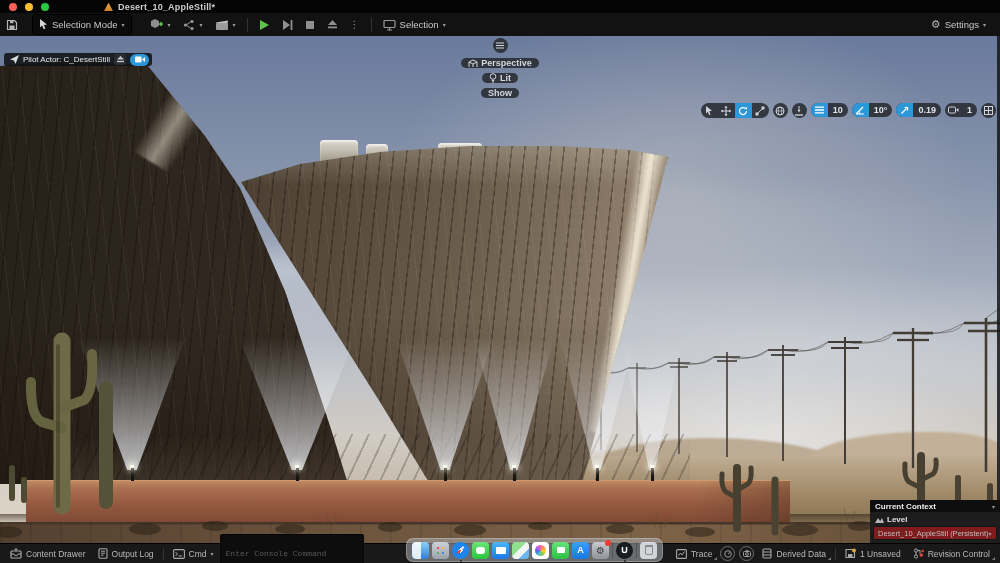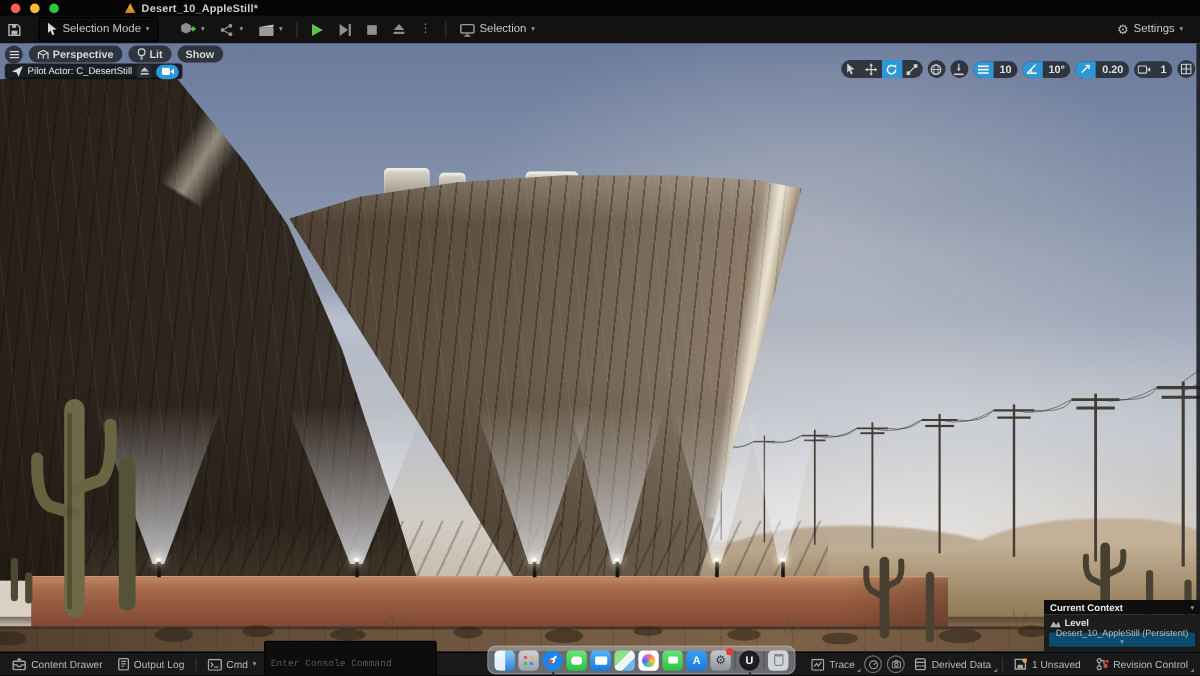--- a/index.html
+++ b/index.html
@@ -70,41 +70,41 @@
   #dirt{left:0;top:478px;width:1000px;height:10px;background:linear-gradient(180deg,rgba(40,28,18,.55),rgba(40,28,18,0));}
   #wall{left:26px;top:444px;width:764px;height:44px;border-top:1px solid #cf9c72;
     background:linear-gradient(90deg,transparent 88%,rgba(70,45,30,.35)),linear-gradient(180deg,#c08a63 0%,#a96f4f 18%,#93583f 55%,#7c4733 100%);}
   #ground{left:0;top:486px;width:1000px;height:21px;background:
     repeating-linear-gradient(90deg,rgba(0,0,0,.08) 0 2px,transparent 2px 30px),
     linear-gradient(180deg,#46352a 0,#46352a 2px,transparent 3px),
     linear-gradient(90deg,#53402f,#6d553e 35%,#7d6347 65%,#5f4a35);}
   #edge-right{right:0;top:0;width:3px;height:507px;background:#15161a;opacity:.85;}
   .scene-svg{position:absolute;inset:0;pointer-events:none;}
   
-  #vp-toolbar{position:absolute;left:0;top:0;width:100%;height:18px;display:flex;align-items:center;gap:5px;padding:2px 4px;box-sizing:border-box;z-index:20;}
+  #vp-toolbar{position:absolute;left:0;top:0;width:100%;height:18px;display:flex;align-items:center;gap:5px;padding:2px 4px;box-sizing:border-box;z-index:20;flex-direction:column;}
   .pill{display:flex;align-items:center;gap:3px;height:14px;padding:0 7px;background:rgba(36,40,46,.85);border-radius:8px;color:#d4d7db;font-size:9px;font-weight:700;}
   .circ{width:15px;height:15px;border-radius:50%;background:rgba(36,40,46,.85);display:flex;align-items:center;justify-content:center;color:#d4d7db;flex:none;}
-  #vp-right{margin-left:auto;display:flex;align-items:center;gap:4px;margin-top:25px;}
+  #vp-right{margin-left:auto;display:flex;align-items:flex-start;gap:4px;}
   .tgroup{display:flex;height:15px;border-radius:8px;background:rgba(36,40,46,.85);overflow:hidden;align-items:center;}
   .tbtn{width:17px;height:15px;display:flex;align-items:center;justify-content:center;color:#cfd3d8;}
   .tbtn.active{background:#2e97d8;color:#fff;}
   .snap{display:flex;height:14px;border-radius:8px;overflow:hidden;background:rgba(36,40,46,.85);align-items:stretch;}
   .snap .ic{background:#2e97d8;width:17px;display:flex;align-items:center;justify-content:center;color:#fff;}
   .snap .val{padding:0 5px;font-size:9px;color:#dfe2e5;display:flex;align-items:center;font-weight:700;}
   
   #pilot-bar{position:absolute;left:4px;top:17px;display:flex;align-items:center;gap:4px;height:13px;padding:0 3px 0 6px;
     background:rgba(12,14,17,.85);border-radius:3px;color:#e6e6e6;font-size:8px;z-index:20;}
   #pilot-eject{width:12px;height:11px;display:flex;align-items:center;justify-content:center;background:#2a2d32;border-radius:2px;color:#c4c7cb;}
   #pilot-cam{width:19px;height:12px;display:flex;align-items:center;justify-content:center;background:#2e97d8;border-radius:7px;color:#fff;}
   
   #context-panel{position:absolute;right:0;bottom:0;width:130px;z-index:30;font-size:8px;}
   #context-header{height:12px;background:#0e0e0e;display:flex;align-items:center;justify-content:space-between;padding:0 5px;color:#ececec;font-weight:700;margin-top:29px;}
   #context-body{background:#1d1d1d;padding:2px 3px 3px;}
   #level-row{display:flex;align-items:center;gap:3px;height:10px;color:#e0e0e0;font-weight:700;padding-left:2px;}
-  #level-select{margin-top:2px;height:12px;background:#0c4a6e;border:1px solid #151515;border-radius:2px;display:flex;align-items:center;justify-content:flex-end;padding:0 4px;color:#bdbdbd;font-size:7.5px;flex-direction:column;}
+  #level-select{margin-top:2px;height:12px;background:#7f1d1d;border:1px solid #151515;border-radius:2px;display:flex;align-items:center;justify-content:flex-start;padding:0 4px;color:#bdbdbd;font-size:7.5px;}
   
   #statusbar{position:absolute;left:0;top:543px;width:100%;height:20px;background:#191919;border-top:1px solid #000;
     display:flex;align-items:center;color:#b9b9b9;font-size:8.5px;z-index:10;box-sizing:border-box;padding:0 4px;}
   .sb-btn{display:flex;align-items:center;gap:4px;padding:0 6px;height:16px;position:relative;}
   .sb-sep{width:1px;height:12px;background:#333;margin:0 3px;}
   .corner{position:absolute;right:1px;bottom:2px;width:0;height:0;border-left:3px solid transparent;border-bottom:3px solid #7a7a7a;}
   #console-input{width:132px;height:13px;background:#0d0d0d;border:1px solid #060606;border-radius:2px;color:#cfcfcf;
     font-family:"Liberation Mono",monospace;font-size:8px;padding:12px 5px;outline:none;}
   #console-input::placeholder{color:#585858;}
   #sb-right{margin-left:auto;display:flex;align-items:center;}
@@ -475,21 +475,21 @@
           </span>
           <span class="val">10°</span>
         </span>
         <span class="snap">
           <span class="ic">
             <svg width="9" height="9" viewBox="0 0 9 9">
                 <path d="M1.5 7.5l5-5" stroke="#fff" stroke-width="1.2"></path>
                 <path d="M4.5 1.5h3v3" stroke="#fff" fill="none" stroke-width="1.2"></path>
               </svg>
           </span>
-          <span class="val">0.20</span>
+          <span class="val">0.19</span>
         </span>
         <span class="snap">
           <span class="ic" style="background:rgba(36,40,46,.0)">
             <svg width="11" height="8" viewBox="0 0 11 8">
                 <rect x="0.5" y="1" width="7" height="6" rx="1" fill="none" stroke="#cfd3d8"></rect>
                 <path d="M8 4l2.5-2v4z" fill="#cfd3d8"></path>
               </svg>
           </span>
           <span class="val">1</span>
         </span>

